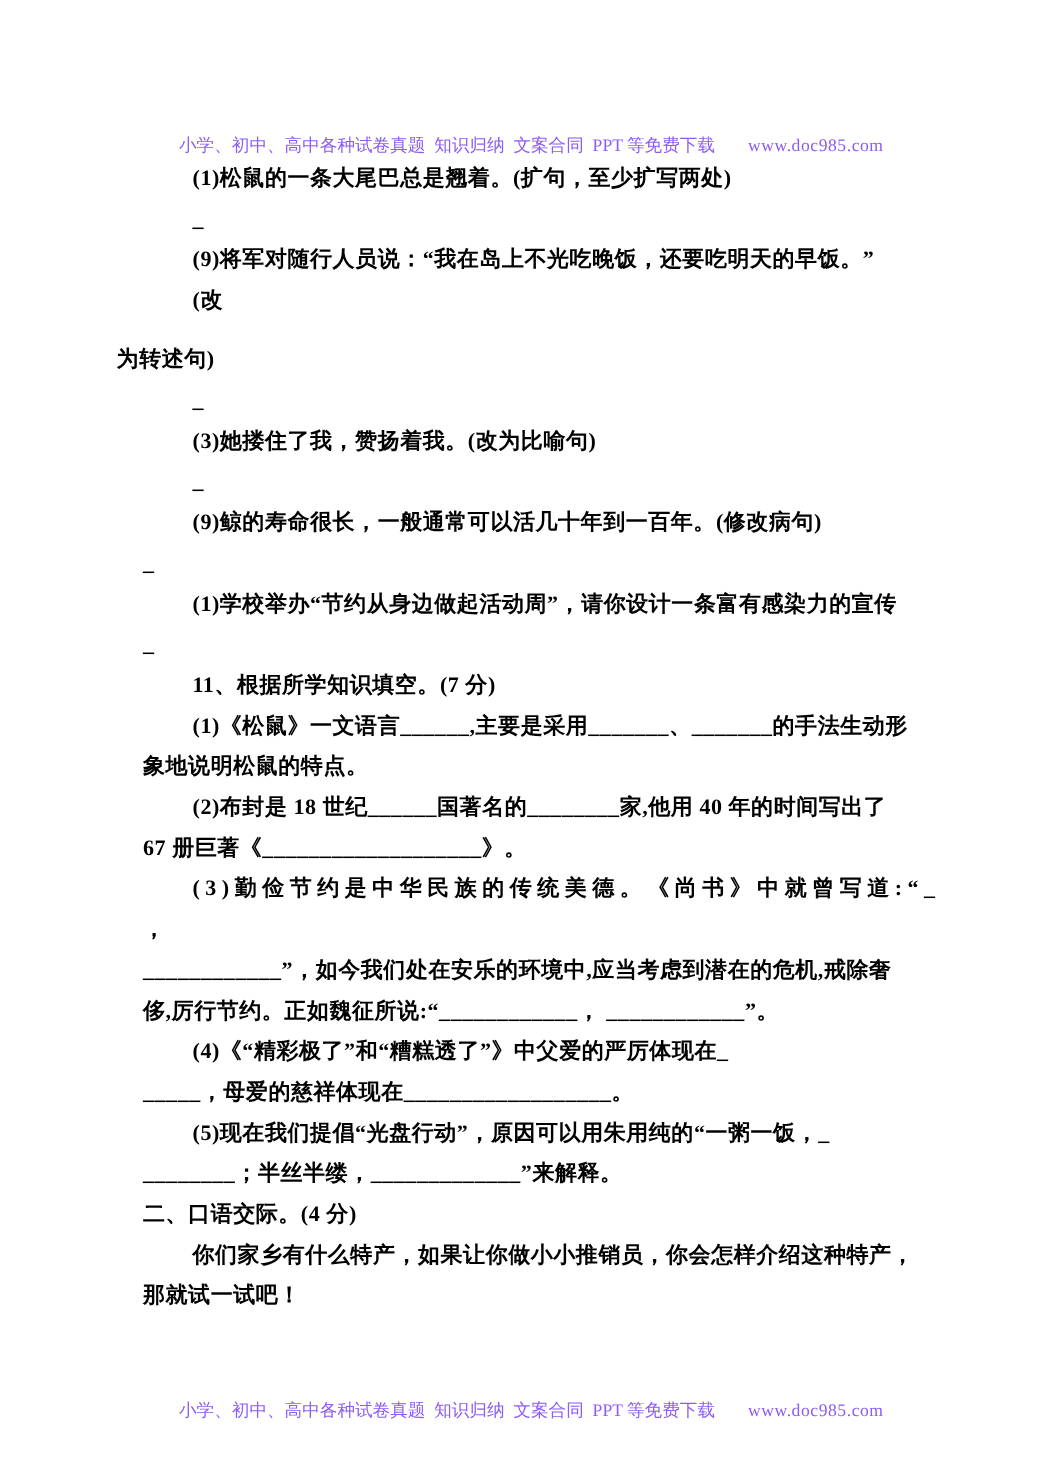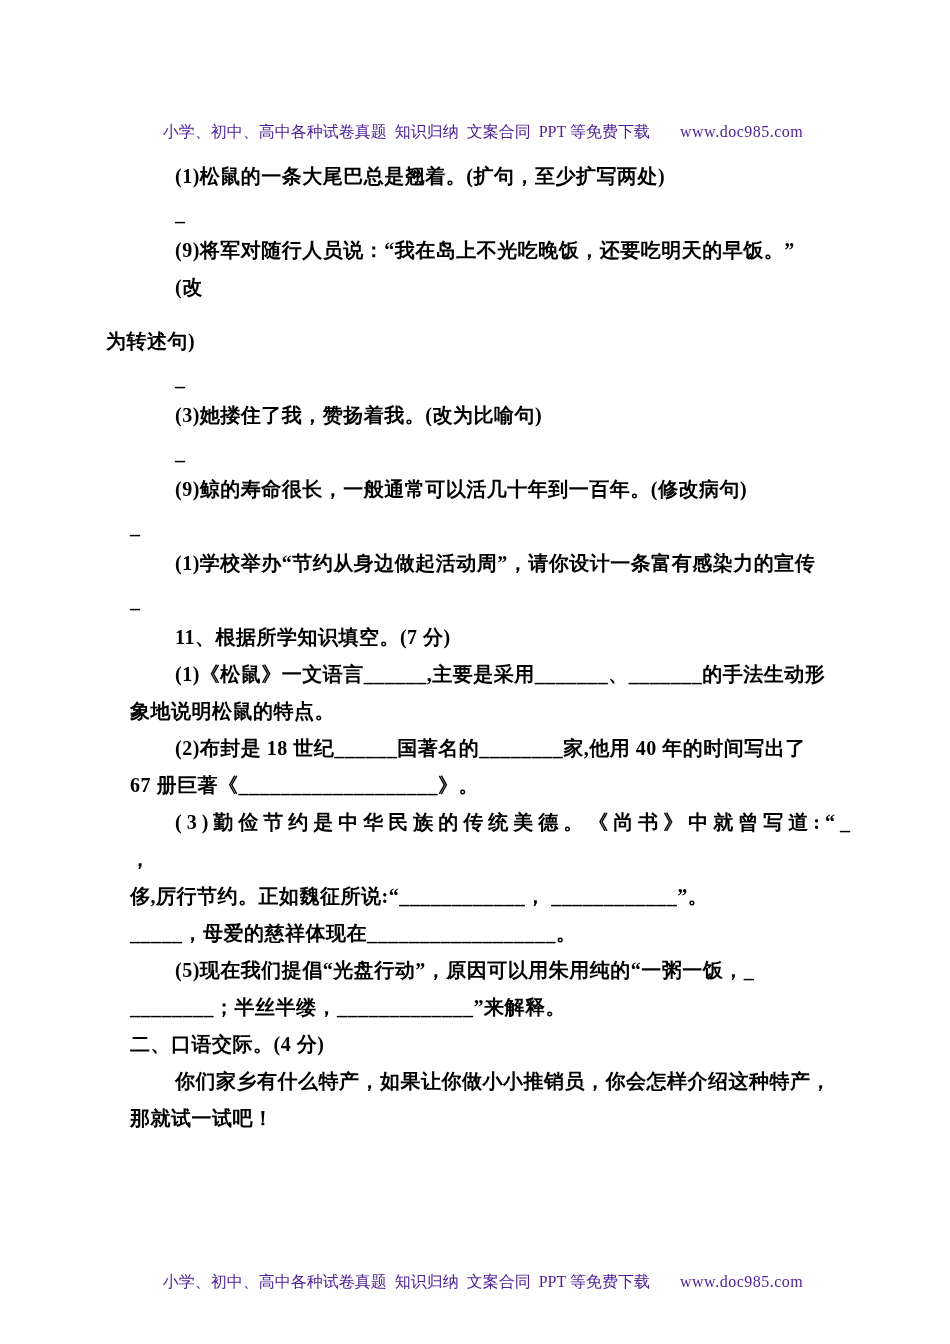--- a/index.html
+++ b/index.html
@@ -17,32 +17,32 @@
     font-family: "Liberation Serif", "DejaVu Serif", serif;
     color: #000;
   }
   .watermark {
     position: absolute;
     left: 0;
     width: 100%;
     text-align: center;
     font-size: 16px;
     font-weight: 400;
-    color: #4c1d95;
+    color: #8b5cf6;
     white-space: pre;
   }
   .watermark.top { top: 104px; }
   .watermark.bottom { top: 1254px; }
   .watermark .url {
     margin-left: 30px;
     letter-spacing: 0.5px;
   }
   .doc {
     position: absolute;
-    top: 158px;
+    top: 144px;
     left: 130px;
     width: 716px;
   }
   .line {
     height: 37px;
     line-height: 37px;
     font-size: 20px;
     font-weight: 700;
     white-space: pre;
     letter-spacing: 0.5px;
@@ -73,21 +73,23 @@
     <div class="line">_</div>
     <div class="line indent">(1)学校举办“节约从身边做起活动周”，请你设计一条富有感染力的宣传</div>
     <div class="line">_</div>
     <div class="line indent">11、根据所学知识填空。(7 分)</div>
     <div class="line indent">(1)《松鼠》一文语言______,主要是采用_______、_______的手法生动形</div>
     <div class="line">象地说明松鼠的特点。</div>
     <div class="line indent">(2)布封是 18 世纪______国著名的________家,他用 40 年的时间写出了</div>
     <div class="line">67 册巨著《___________________》。</div>
     <div class="line indent spread">(3)勤俭节约是中华民族的传统美德。《尚书》中就曾写道:“_</div>
     <div class="line">，</div>
+    <div class="line">____________”，如今我们处在安乐的环境中,应当考虑到潜在的危机,戒除奢</div>
     <div class="line">侈,厉行节约。正如魏征所说:“____________， ____________”。</div>
+    <div class="line indent">(4)《“精彩极了”和“糟糕透了”》中父爱的严厉体现在_</div>
     <div class="line">_____，母爱的慈祥体现在__________________。</div>
     <div class="line indent">(5)现在我们提倡“光盘行动”，原因可以用朱用纯的“一粥一饭，_</div>
     <div class="line">________；半丝半缕，_____________”来解释。</div>
     <div class="line">二、口语交际。(4 分)</div>
     <div class="line indent">你们家乡有什么特产，如果让你做小小推销员，你会怎样介绍这种特产，</div>
     <div class="line">那就试一试吧！</div>
   </div>
 
   <div class="watermark bottom">
     <span>小学、初中、高中各种试卷真题  知识归纳  文案合同  PPT 等免费下载</span><span class="url">www.doc985.com</span>

